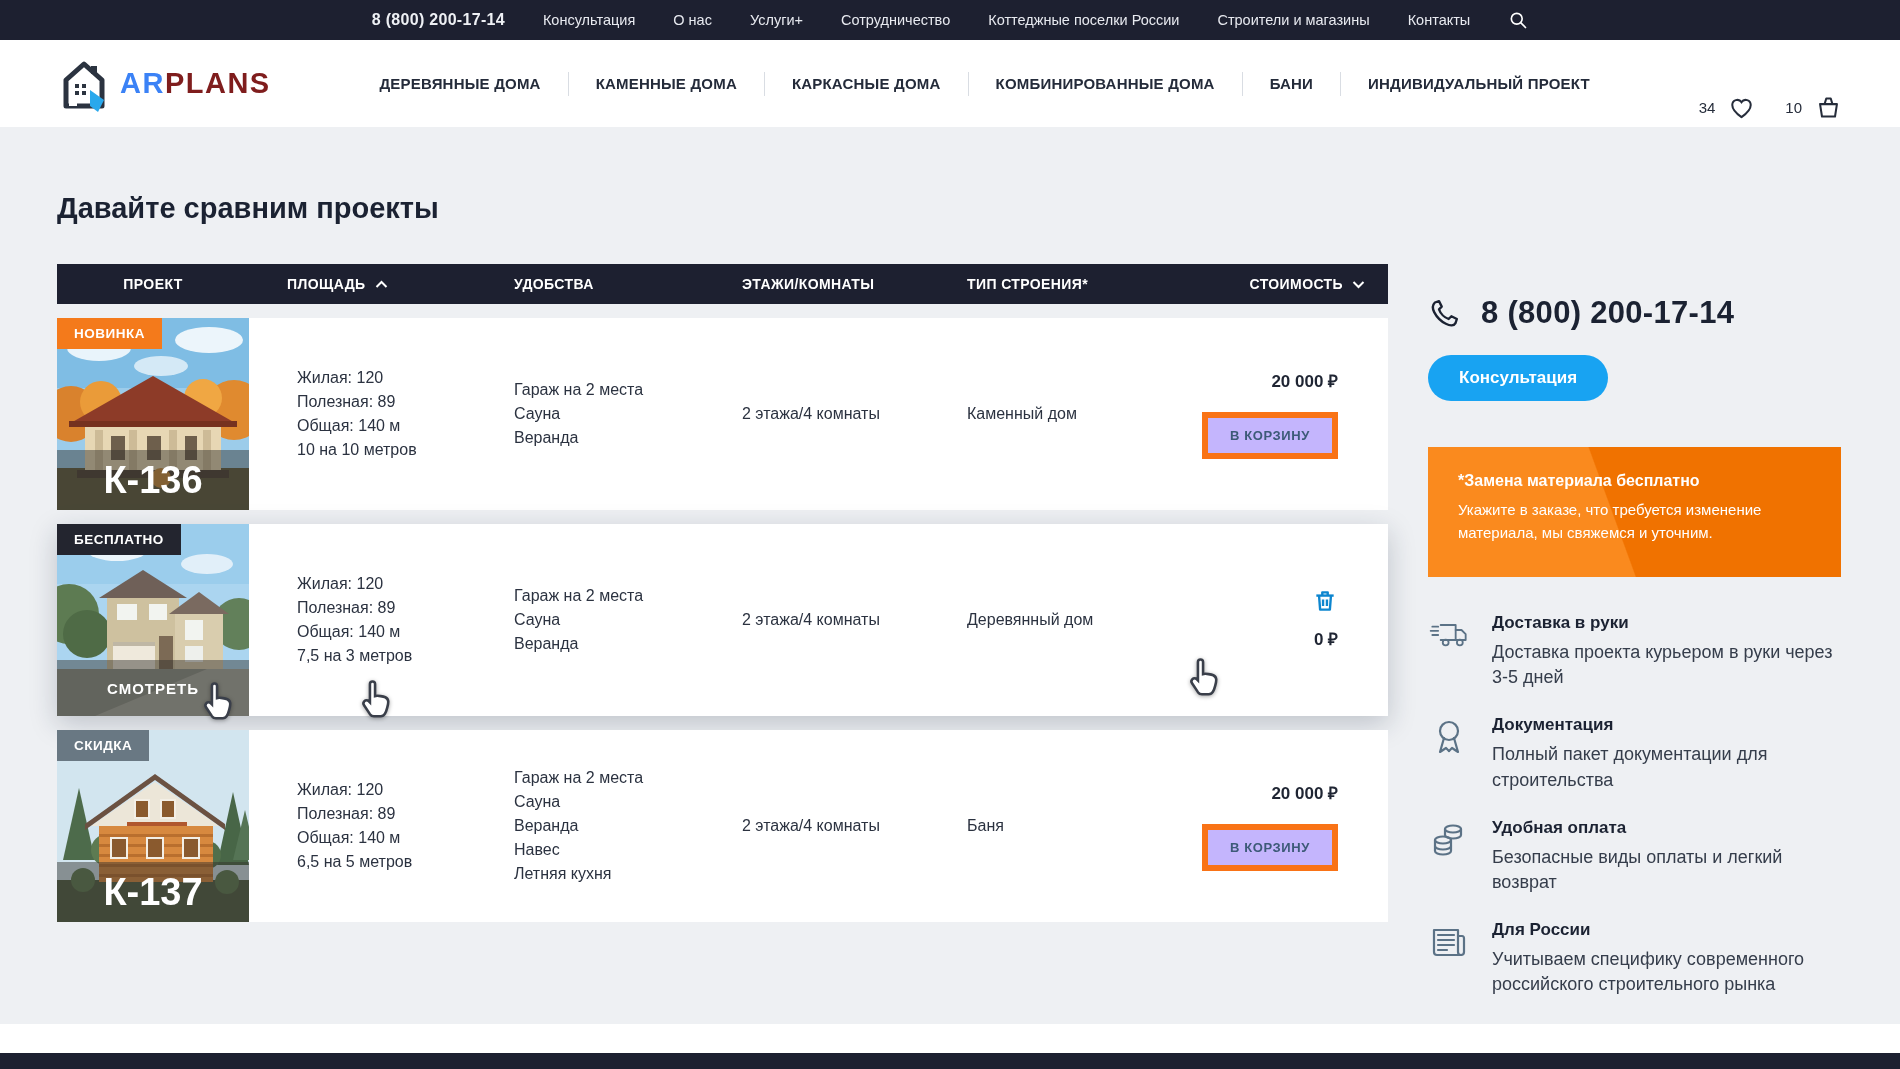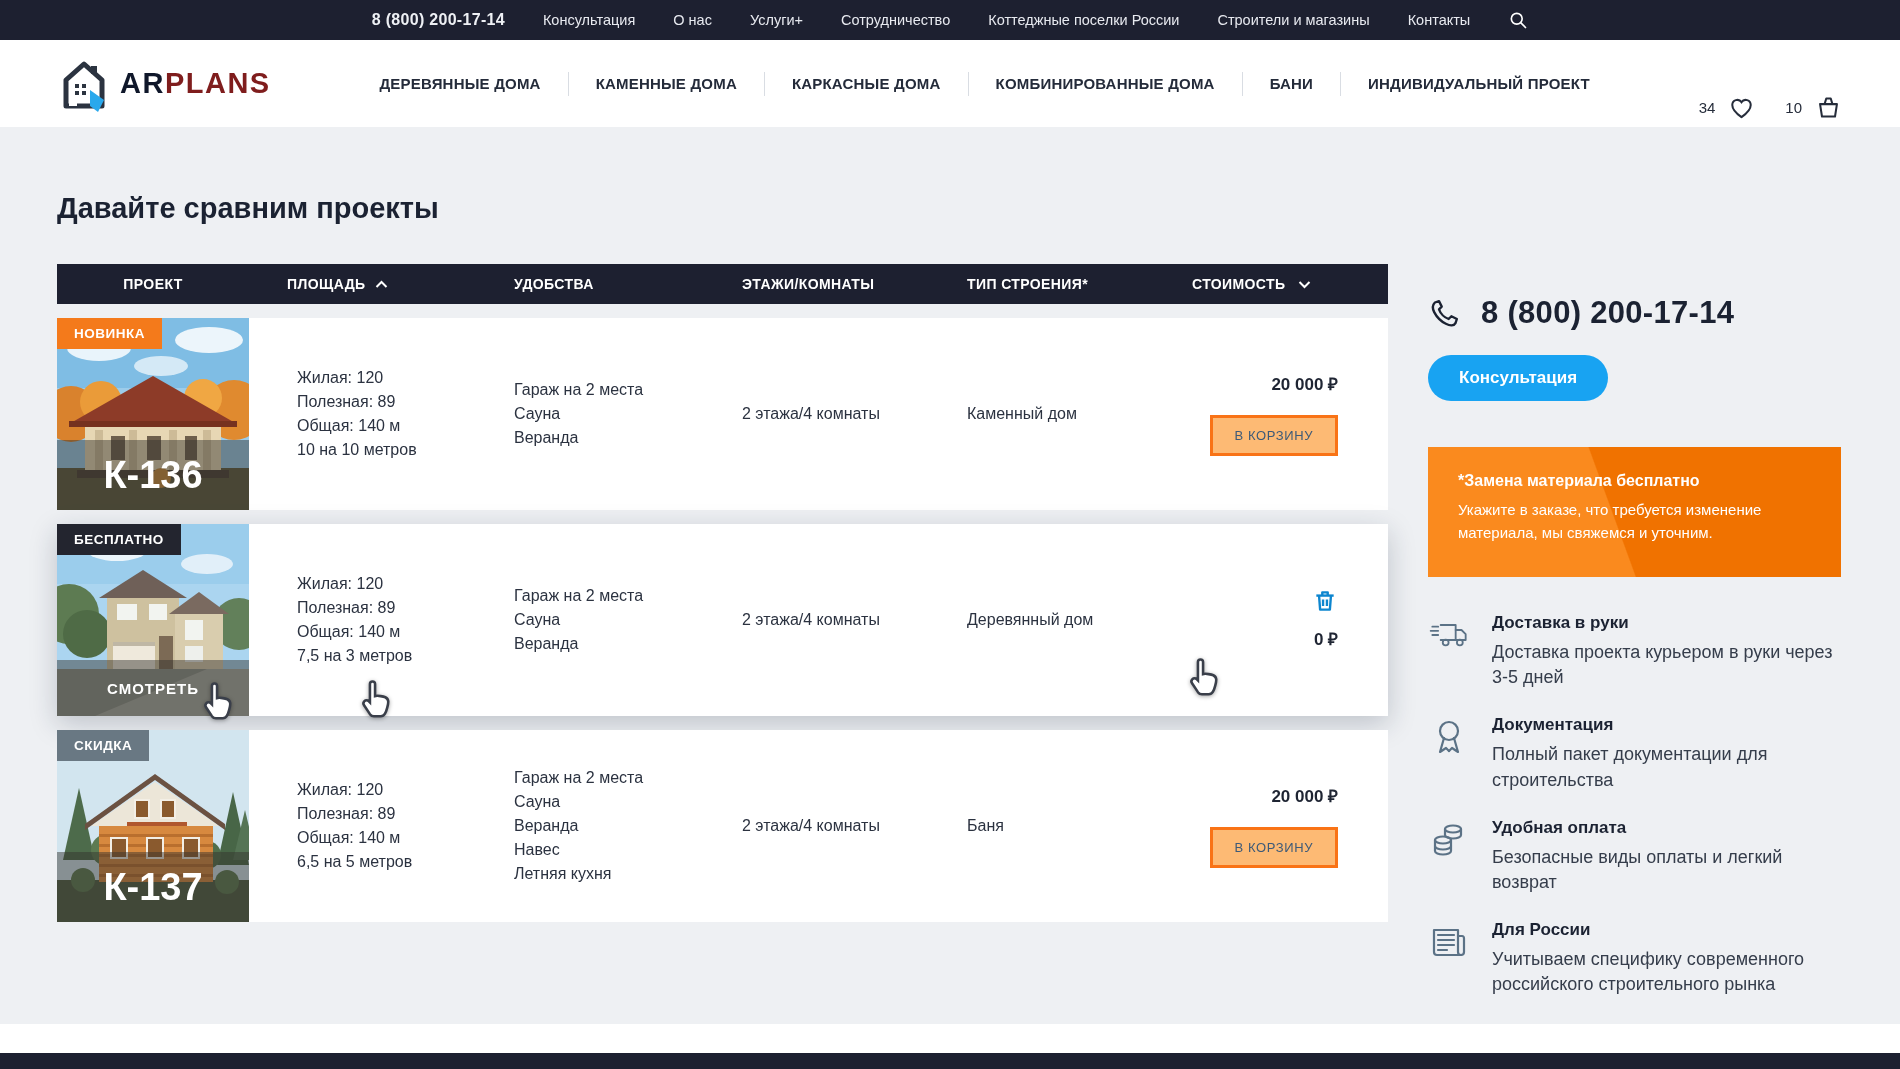--- a/index.html
+++ b/index.html
@@ -11,62 +11,62 @@
             display:flex; align-items:center; justify-content:center; gap:38px; color:#eef0f4; }
   .topbar .phone { font-size:16px; font-weight:700; letter-spacing:.3px; cursor:pointer; }
   .topbar .tlink { font-size:14.5px; color:#e8eaf0; cursor:pointer; }
   .topbar .search { width:20px; height:20px; cursor:pointer; display:flex; }
 
   
   .header { position:absolute; top:40px; left:0; width:100%; height:87px; background:#fff;
             display:flex; align-items:center; padding:0 58px; box-shadow:0 1px 0 rgba(20,25,40,.06); }
   .logo { display:flex; align-items:center; gap:10px; cursor:pointer; }
   .logo-text { font-size:29px; font-weight:700; letter-spacing:1.5px; }
-  .logo-text .b1 { color:#0f172a; } .logo-text .b2 { color:#7f1d1d; }
+  .logo-text .b1 { color:#3b82f6; } .logo-text .b2 { color:#7f1d1d; }
   .mainnav { flex:1; display:flex; align-items:center; justify-content:center; margin:0 20px; }
   .nav-item { padding:0 27px; font-size:15px; font-weight:700; color:#242b3a; letter-spacing:.2px; white-space:nowrap; cursor:pointer; }
   .nav-div { width:1px; height:24px; background:#d9dde3; }
   .counters { display:flex; align-items:center; gap:30px;margin-top:47px; }
   .counter { display:flex; align-items:center; gap:13px; cursor:pointer; color:#262d3b; font-size:15px; }
   .counter svg { width:27px; height:27px; }
 
   
   .content-band { position:absolute; top:127px; left:0; width:100%; height:897px; background:#eef0f3; }
   .footer-strip { position:absolute; bottom:0; left:0; width:100%; height:16px; background:#1d2030; }
 
   .page-title { position:absolute; left:57px; top:192px; font-size:29px; font-weight:700; color:#1b2232; }
 
   
   .cmp { position:absolute; left:57px; top:264px; width:1331px; }
   .cmp-grid { display:grid; grid-template-columns:192px 228px 225px 228px 262px 196px; }
   .cmp-head { background:#1d2030; height:40px; align-items:center; color:#fff; font-size:14px; font-weight:700; letter-spacing:.4px; }
   .hcell { display:flex; align-items:center; }
   .hc-project { justify-content:center; }
   .hc-area { padding-left:38px; } .hc-amen { padding-left:37px; } .hc-floors { padding-left:40px; } .hc-type { padding-left:37px; }
-  .hc-price { justify-content:space-between; padding-right:77px; }
+  .hc-price { justify-content:flex-end; padding-right:23px; }
   .sorticon { margin-left:9px; display:flex; }
 
   .cmp-row { background:#fff; height:192px; margin-top:14px; position:relative; }
   .cmp-row.elevated { box-shadow:0 8px 26px rgba(25,35,60,.22); }
   .cell { display:flex; flex-direction:column; justify-content:center; font-size:16px; color:#2b3240; line-height:24px; }
   .c-area { padding-left:38px;margin-left:10px; } .c-amen { padding-left:37px; } .c-floors { padding-left:40px; } .c-type { padding-left:37px; }
   .c-price { align-items:flex-end; padding-right:50px; }
   .price { font-size:17px; font-weight:700; color:#1f2533; }
-  .cart-btn { margin-top:18px; background:#fdba74; border:3px solid #f97316; color:#3d5a78; font-size:13px;
-              font-weight:400; letter-spacing:.6px; padding:10px 22px; cursor:pointer; font-family:inherit; }
+  .cart-btn { margin-top:18px; background:#c4b5fd; border:6px solid #f97316; color:#3d5a78; font-size:13px;
+              font-weight:700; letter-spacing:.6px; padding:10px 22px; cursor:pointer; font-family:inherit; }
   .trash-btn { width:26px; height:26px; cursor:pointer; margin-bottom:14px; display:flex; }
 
   .pimg { position:relative; width:192px; height:192px; overflow:hidden; cursor:pointer; }
   .pimg svg.scene { position:absolute; inset:0; width:100%; height:100%; }
   .badge { position:absolute; top:0; left:0; color:#fff; font-size:13.5px; font-weight:700; letter-spacing:.5px;
            padding:8px 17px; z-index:3; }
   .badge-new { background:#f47a1b; } .badge-free { background:#23252f; } .badge-sale { background:#697883; }
   .img-band { position:absolute; left:0; right:0; bottom:0; background:rgba(52,48,45,.47); z-index:2;
               display:flex; align-items:center; justify-content:center; color:#fff; }
-  .band-code { height:70px; font-size:38px; font-weight:700; }
+  .band-code { height:60px; font-size:38px; font-weight:700; }
   .band-view { height:56px; font-size:15px; font-weight:700; letter-spacing:1px; cursor:pointer; }
 
   
   .sidebar { position:absolute; left:1428px; top:295px; width:413px; }
   .sb-phone { display:flex; align-items:center; gap:20px; color:#1b2232; }
   .sb-phone svg { width:33px; height:33px; }
   .sb-phone .num { font-size:31px; font-weight:700; letter-spacing:.3px; cursor:pointer; }
   .consult-btn { margin-top:24px; display:inline-block; background:#18a3f2; color:#fff; border:none;
                  font-size:17px; font-weight:700; padding:13px 31px; border-radius:25px; cursor:pointer; font-family:inherit; }
   .promo { margin-top:46px; width:413px; min-height:130px; padding:25px 30px;

